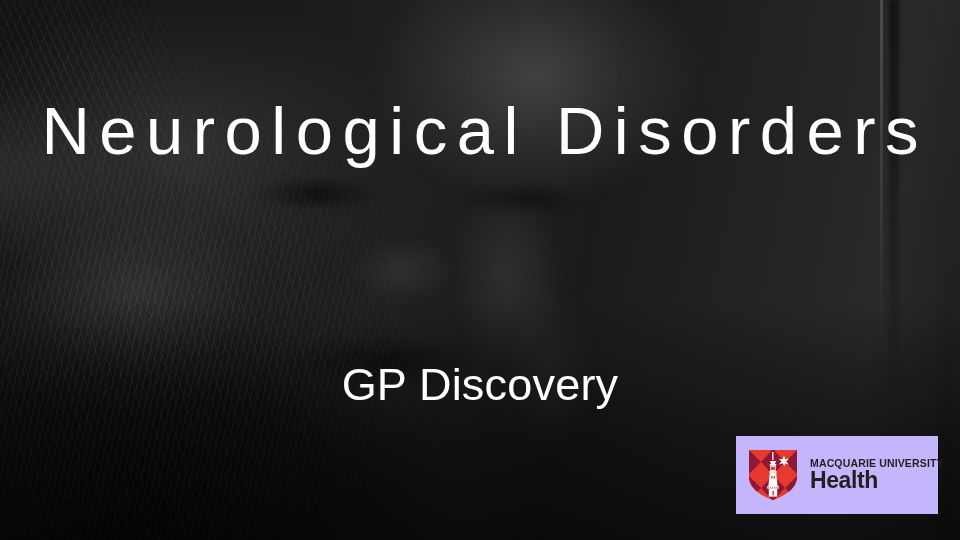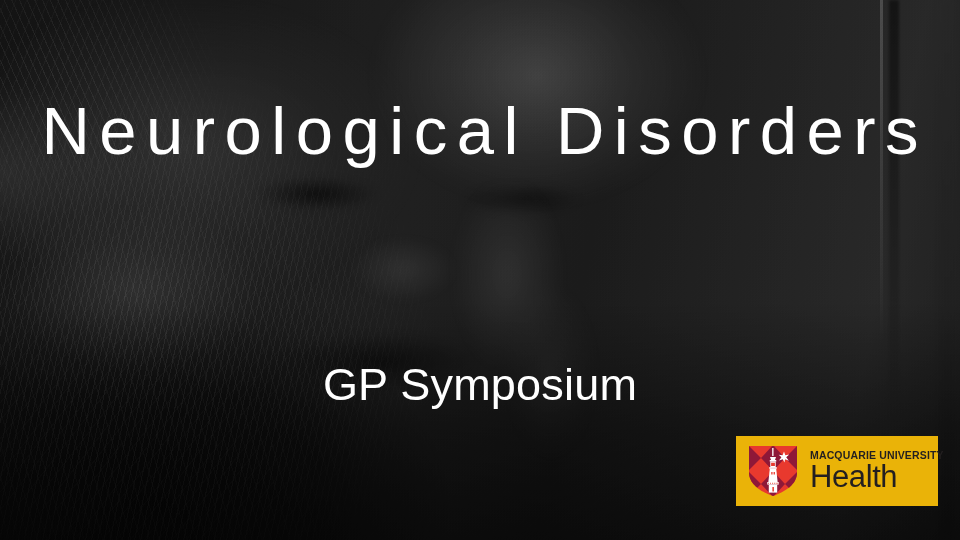--- a/index.html
+++ b/index.html
@@ -228,22 +228,22 @@
     letter-spacing: 0.2px;
     white-space: nowrap;
   }
 
   
   .logo-box {
     position: absolute;
     left: 736px;
     top: 436px;
     width: 202px;
-    height: 70px;
-    background: #eab308;
+    height: 78px;
+    background: #c4b5fd;
     display: flex;
     align-items: center;
     padding-left: 12px;
     box-sizing: border-box;
     z-index: 6;
   }
 
   .logo-shield {
     width: 50px;
     height: 52px;
@@ -261,22 +261,22 @@
   .logo-line1 {
     color: #231f20;
     font-size: 10.5px;
     font-weight: 700;
     letter-spacing: 0.15px;
     white-space: nowrap;
   }
 
   .logo-line2 {
     color: #231f20;
-    font-size: 31px;
-    font-weight: 400;
+    font-size: 23px;
+    font-weight: 700;
     letter-spacing: -0.4px;
     margin-top: 1px;
     white-space: nowrap;
   }
 </style>
 </head>
 <body>
 
 <div id="slide">
 
@@ -293,21 +293,21 @@
     <div class="bg-frame-c"></div>
     <div class="bg-bottom"></div>
     <div class="bg-grain"></div>
     <div class="bg-scrim"></div>
   </div>
 
   <div class="text-block">
     <div class="slide-title">Neurological Disorders</div>
 
 
-    <div class="slide-event">GP Symposium</div>
+    <div class="slide-event">GP Discovery</div>
   </div>
 
   <div class="logo-box">
 
     <svg class="logo-shield" viewBox="0 0 100 104">
       <defs>
         <clipPath id="shieldClip">
           <path d="M2 2 H98 V56 C98 78 74 94 50 102 C26 94 2 78 2 56 Z"></path>
         </clipPath>
       </defs>

